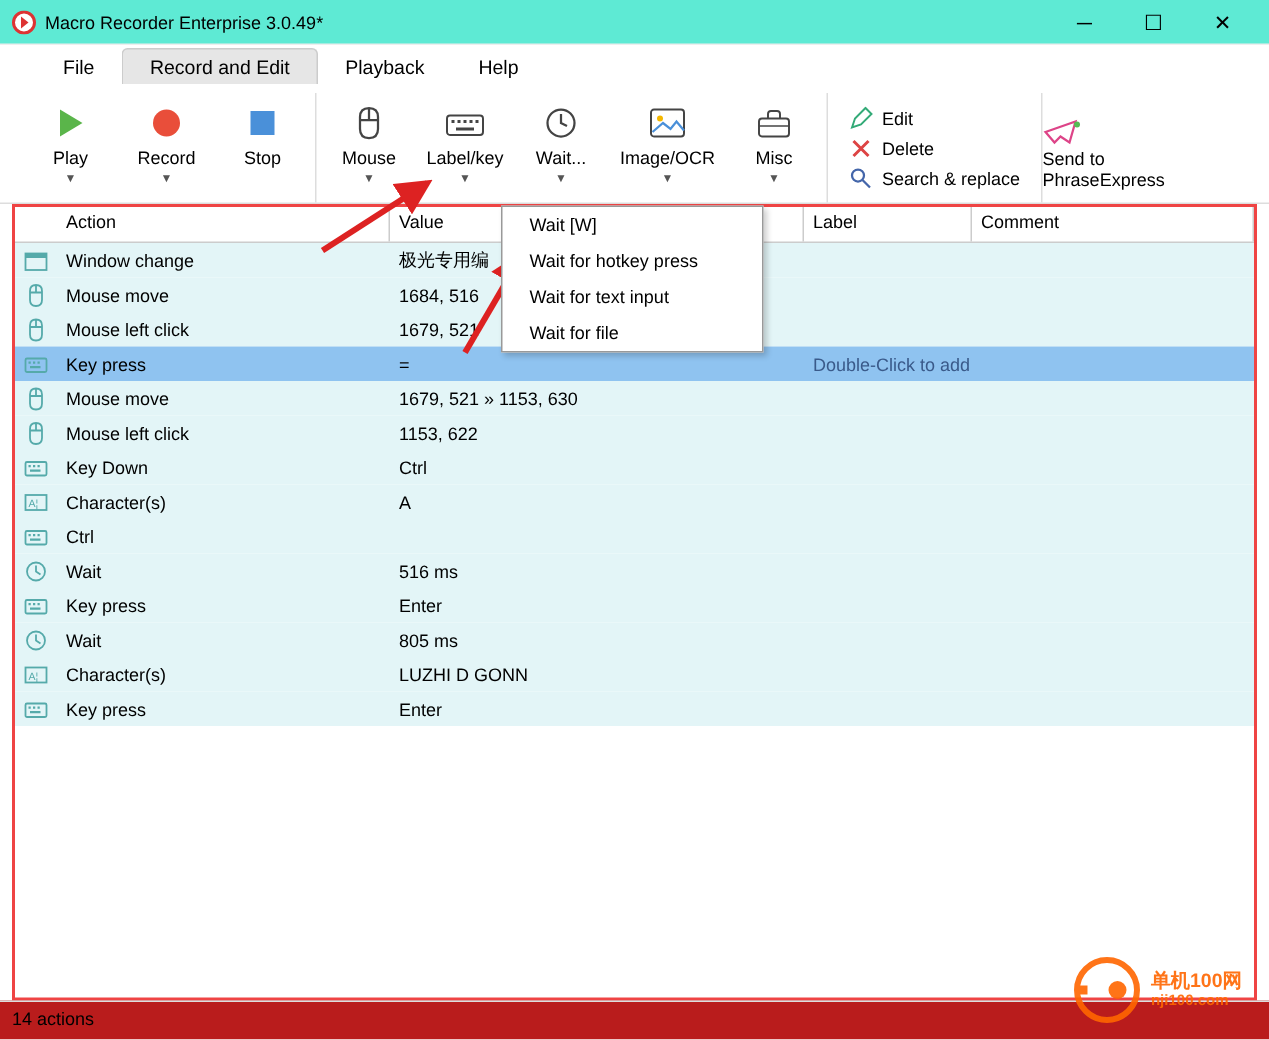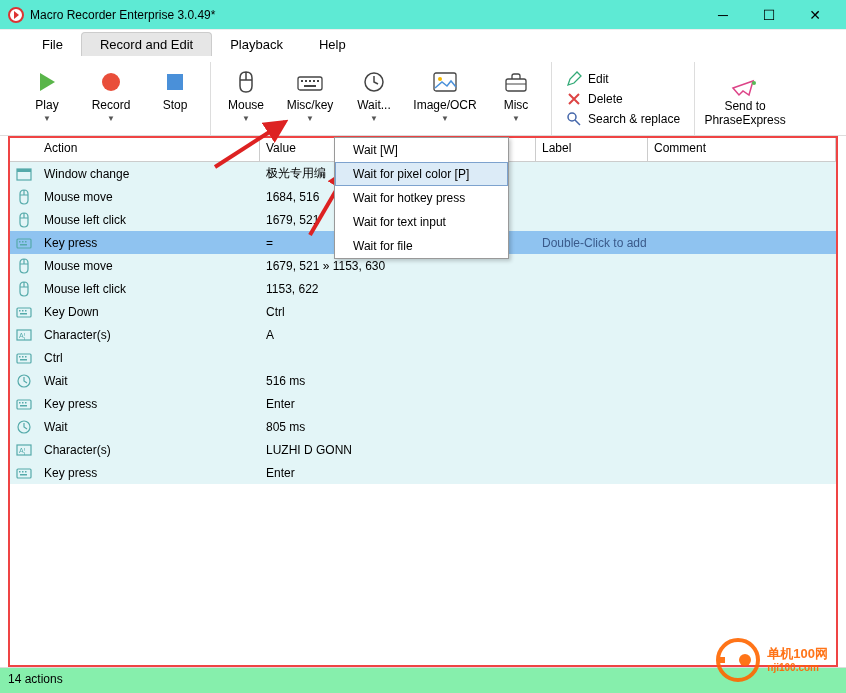--- a/index.html
+++ b/index.html
@@ -20,42 +20,42 @@
 .ribbon-group:last-child { border-right:none; }
 .ribbon-btn { width: 54px; display:flex; flex-direction:column; align-items:center; justify-content:flex-start; padding-top:6px; cursor:default; font-size:12px; }
 .ribbon-btn .ico { height: 28px; display:flex; align-items:center; justify-content:center; }
 .ribbon-btn .lbl { margin-top:2px; color:#000; }
 .ribbon-btn .drop { font-size:8px; color:#555; margin-top:2px; }
 .ribbon-btn.wide { width: 68px; }
 
 .edit-group { display:flex; flex-direction:column; justify-content:center; gap:4px; padding: 0 14px; font-size:12px; border-right:1px solid #ddd;}
 .edit-row { display:flex; align-items:center; gap:6px; cursor:default; }
 
-.phrase-btn { width:100px; display:flex; flex-direction:column; align-items:center; justify-content:center; font-size:12px; cursor:default; padding-top:6px;}
+.phrase-btn { width:100px; display:flex; flex-direction:column; justify-content:center; font-size:12px; cursor:default; padding-top:6px;}
 
 .content { position:absolute; top:136px; left:8px; right:8px; bottom:26px; border:2px solid #ef4444; background:#fff; }
 .header-row { display:flex; height:24px; background:#fff; border-bottom:1px solid #ccc; font-size:12px; }
 .header-row > div { border-right:1px solid #ccc; padding: 3px 6px; }
 .col-icon { width:28px; border-right:none !important; }
 .col-action { width:222px; }
 .col-value { width:276px; }
 .col-label { width:112px; }
 .col-comment { flex:1; }
 
 .rows { }
 .row { display:flex; height:23px; font-size:12px; align-items:center; background:#e3f5f7; }
 .row.selected { background:#8fc3f0; }
 .row > div { padding: 0 6px; white-space:nowrap; overflow:hidden; }
 .row .col-icon { display:flex; align-items:center; justify-content:center; }
 
 .dropdown { position:absolute; top:137px; left:334px; width:175px; background:#fff; border:1px solid #999; box-shadow: 2px 2px 4px rgba(0,0,0,0.2); z-index:100; }
 .dropdown-item { padding:5px 18px; font-size:12px; cursor:default; }
 .dropdown-item.hover { background:#dcebf7; border:1px solid #7da2ce; padding:4px 17px; }
 
-.statusbar { position:absolute; bottom:0; left:0; right:0; height:26px; border-top:1px solid #ddd; padding:4px 8px; font-size:12px; background:#86efac; }
+.statusbar { position:absolute; bottom:0; left:0; right:0; height:26px; border-top:1px solid #ddd; padding:4px 8px; font-size:12px; background:#b91c1c; }
 
 .arrow { position:absolute; z-index:50; pointer-events:none; }
 
 .watermark { position:absolute; bottom:10px; right:18px; display:flex; align-items:center; gap:6px; z-index:200; opacity:0.9; }
 .watermark .logo { width:46px; height:46px; }
 .watermark .txt { font-size:13px; color:#ff6600; line-height:1.1; font-weight:bold; }
 
 
 .ic { width:16px; height:16px; }
 </style>
@@ -126,21 +126,21 @@
           <svg width="26" height="18" viewBox="0 0 26 18">
             <rect x="1" y="4" width="24" height="13" rx="2" fill="none" stroke="#444" stroke-width="1.3"></rect>
             <rect x="4" y="7" width="2" height="2" fill="#444"></rect>
             <rect x="8" y="7" width="2" height="2" fill="#444"></rect>
             <rect x="12" y="7" width="2" height="2" fill="#444"></rect>
             <rect x="16" y="7" width="2" height="2" fill="#444"></rect>
             <rect x="20" y="7" width="2" height="2" fill="#444"></rect>
             <rect x="7" y="12" width="12" height="2" fill="#444"></rect>
           </svg>
         </div>
-      <div class="lbl">Misc/key</div>
+      <div class="lbl">Label/key</div>
       <div class="drop">▼</div>
     </div>
     <div class="ribbon-btn">
       <div class="ico">
           <svg width="22" height="22" viewBox="0 0 22 22">
             <circle cx="11" cy="11" r="9" fill="none" stroke="#444" stroke-width="1.5"></circle>
             <path d="M11 5 L11 11 L15 13" fill="none" stroke="#444" stroke-width="1.5"></path>
           </svg>
         </div>
       <div class="lbl">Wait...</div>
@@ -385,21 +385,20 @@
         <div class="col-action">Key press</div>
         <div class="col-value">Enter</div>
         <div class="col-label" style=""></div>
         <div class="col-comment"></div>
       </div>
     </div>
 </div>
 
 <div class="dropdown">
   <div class="dropdown-item">Wait [W]</div>
-  <div class="dropdown-item hover">Wait for pixel color [P]</div>
   <div class="dropdown-item">Wait for hotkey press</div>
   <div class="dropdown-item">Wait for text input</div>
   <div class="dropdown-item">Wait for file</div>
 </div>
 
 <svg class="arrow" style="top:112px;left:210px;width:90px;height:60px" viewBox="0 0 90 60">
     <defs>
       <marker id="ah1" markerWidth="6" markerHeight="6" refX="5" refY="3" orient="auto">
         <path d="M0 0 L6 3 L0 6 Z" fill="#d22"></path>
       </marker>

